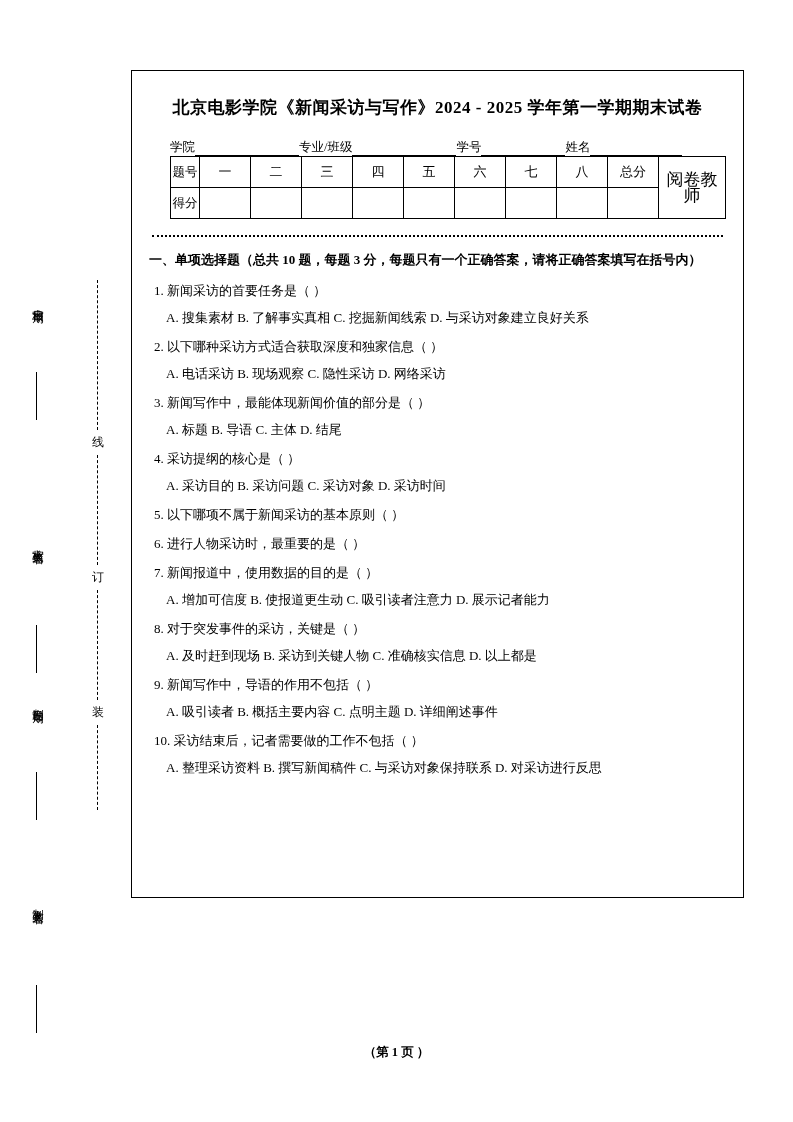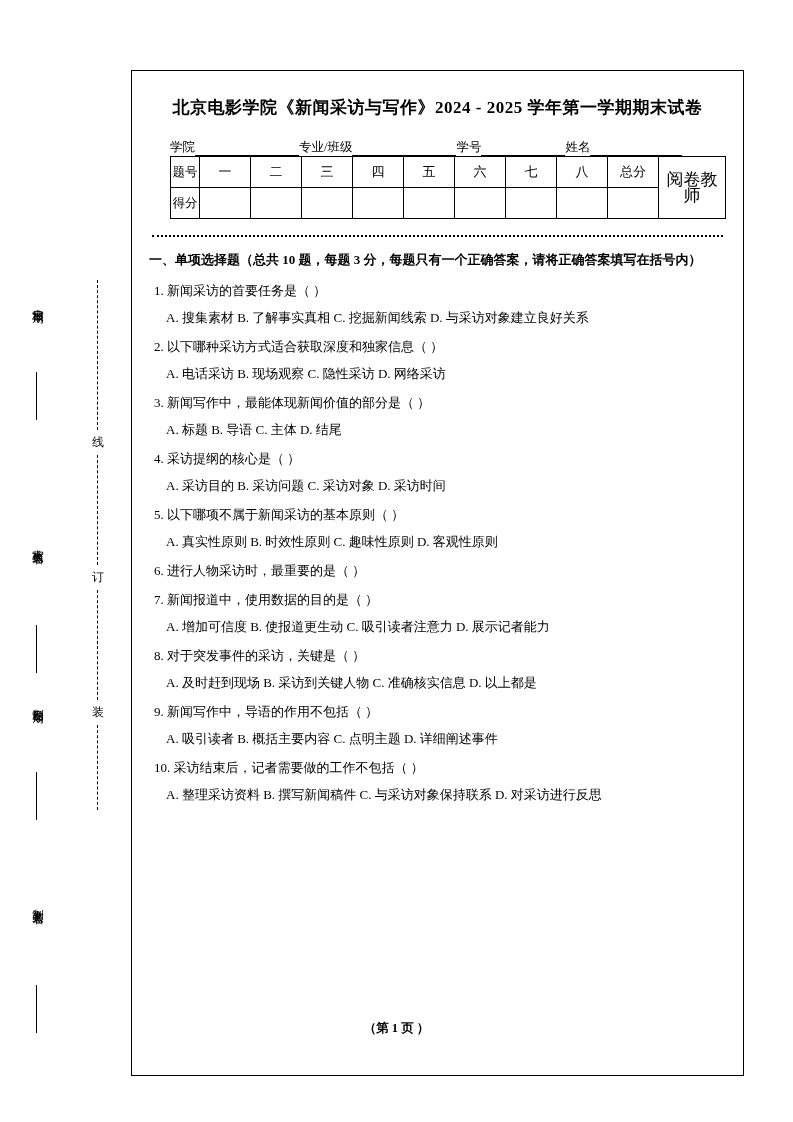--- a/index.html
+++ b/index.html
@@ -62,21 +62,21 @@
     background: #fff;
     line-height: 14px;
   }
 
   
   .sheet {
     position: absolute;
     left: 131px;
     top: 70px;
     width: 613px;
-    height: 1006px;
+    height: 828px;
     border: 1px solid #000;
     box-sizing: border-box;
     padding: 14px 16px 0 16px;
   }
 
   .title {
     text-align: center;
     font-size: 17px;
     font-weight: bold;
     line-height: 30px;
@@ -155,21 +155,21 @@
   }
   .opts {
     margin: 8px 6px 0 18px;
     font-size: 13px;
     line-height: 19px;
   }
 
   .page-footer {
     position: absolute;
     left: 0;
-    top: 1020px;
+    top: 1044px;
     width: 793px;
     text-align: center;
     font-size: 12.5px;
     font-weight: bold;
   }
 </style>
 </head>
 <body>
 
 <div class="left-margin">
@@ -259,21 +259,20 @@
   <div class="q">2.  以下哪种采访方式适合获取深度和独家信息（    ）</div>
   <div class="opts">A.  电话采访   B.  现场观察   C.  隐性采访   D.  网络采访</div>
 
   <div class="q">3.  新闻写作中，最能体现新闻价值的部分是（    ）</div>
   <div class="opts">A.  标题   B.  导语   C.  主体   D.  结尾</div>
 
   <div class="q">4.  采访提纲的核心是（    ）</div>
   <div class="opts">A.  采访目的   B.  采访问题   C.  采访对象   D.  采访时间</div>
 
   <div class="q">5.  以下哪项不属于新闻采访的基本原则（    ）</div>
-  <div class="opts">A.  真实性原则   B.  时效性原则   C.  趣味性原则   D.  客观性原则</div>
 
   <div class="q">6.  进行人物采访时，最重要的是（    ）</div>
 
   <div class="q">7.  新闻报道中，使用数据的目的是（    ）</div>
   <div class="opts">A.  增加可信度   B.  使报道更生动   C.  吸引读者注意力   D.  展示记者能力</div>
 
   <div class="q">8.  对于突发事件的采访，关键是（    ）</div>
   <div class="opts">A.  及时赶到现场   B.  采访到关键人物   C.  准确核实信息   D.  以上都是</div>
 
   <div class="q">9.  新闻写作中，导语的作用不包括（    ）</div>

